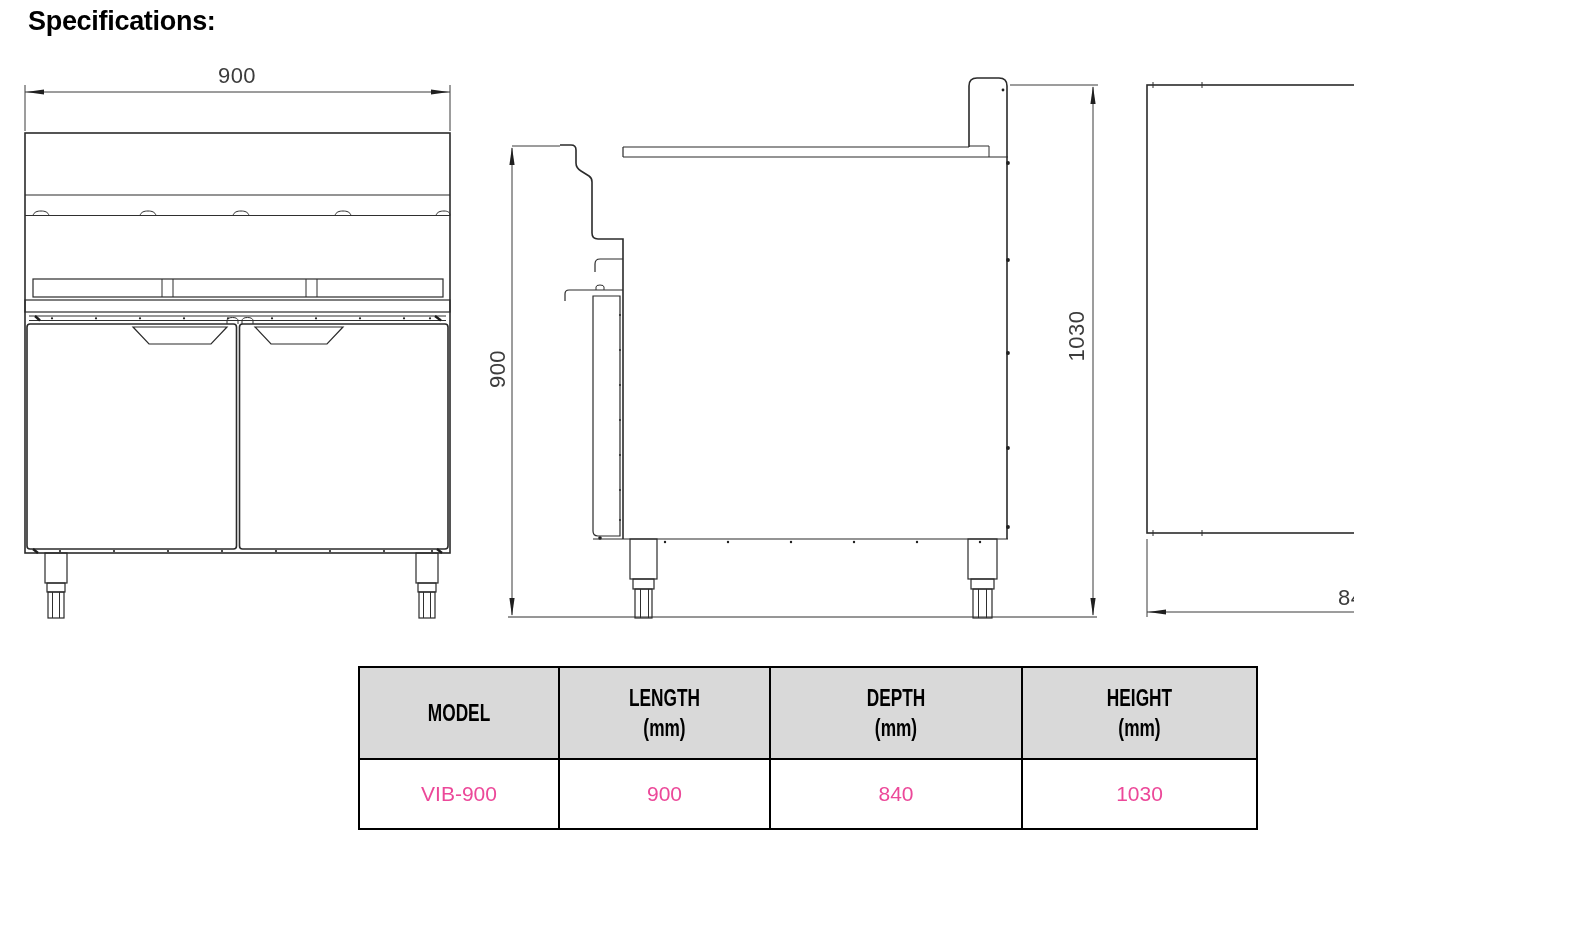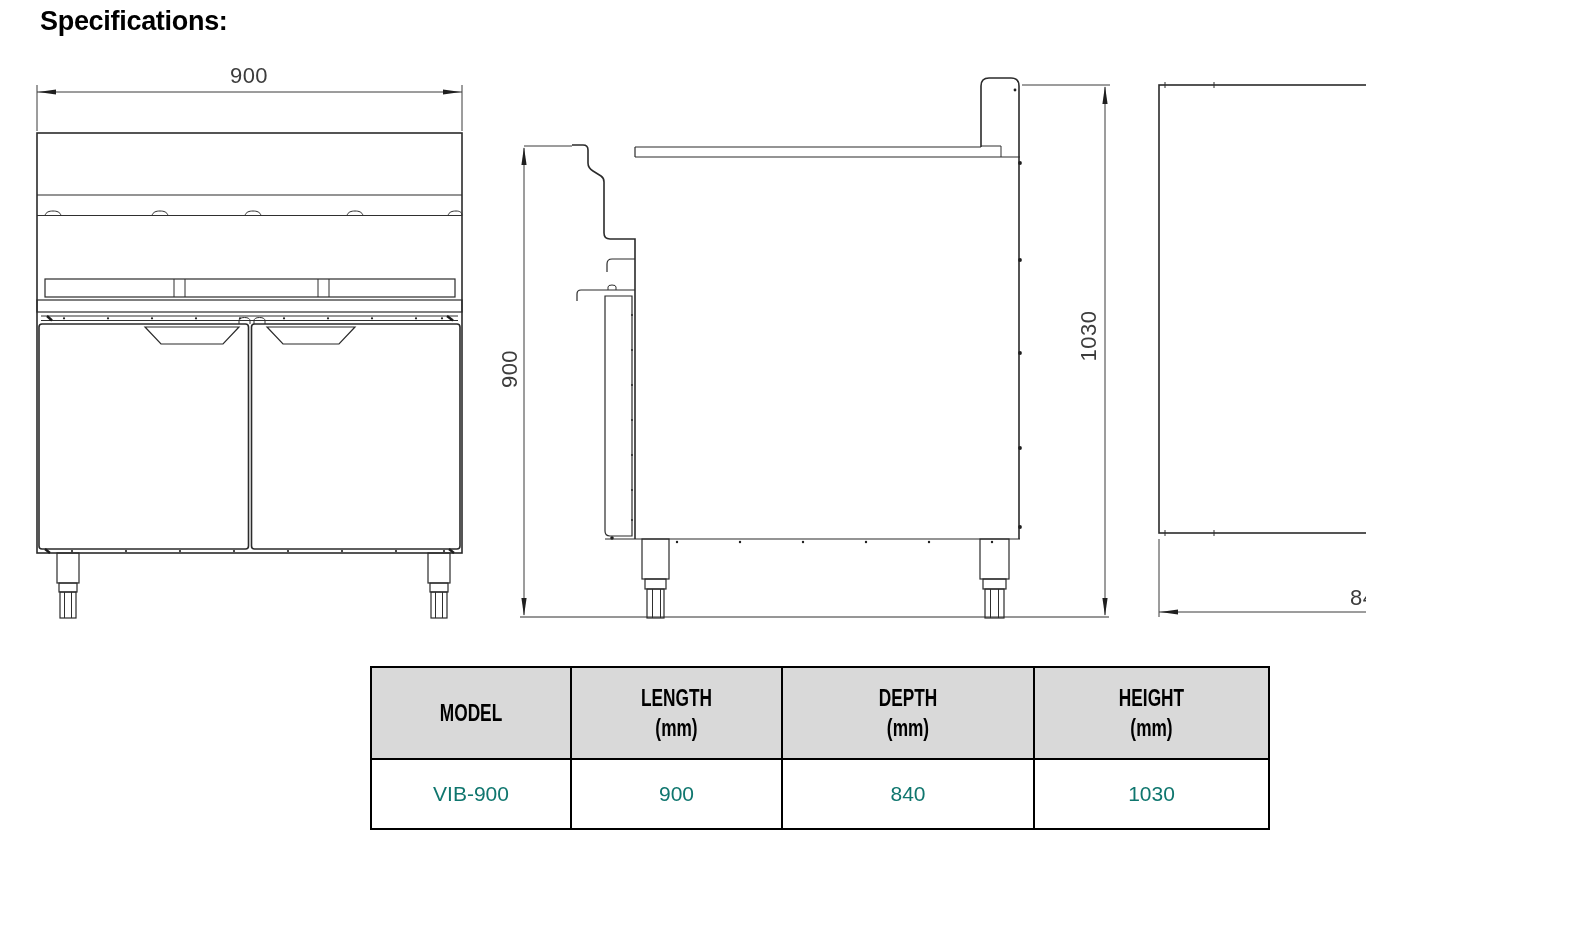--- a/index.html
+++ b/index.html
@@ -5,21 +5,20 @@
   * { margin: 0; padding: 0; box-sizing: border-box; }
   html, body { background: #ffffff; }
   body { font-family: "Liberation Sans", sans-serif; }
 
   .page {
     position: relative;
     width: 1354px;
     height: 952px;
     background: #ffffff;
     overflow: hidden;
-    margin-left: 12px;
   }
 
   .page-title {
     position: absolute;
     left: 28px;
     top: 6px;
     font-size: 27px;
     font-weight: bold;
     color: #000000;
     letter-spacing: -0.3px;
@@ -72,21 +71,21 @@
     padding: 0;
   }
   .spec-table th {
     background: #d9d9d9;
     height: 92px;
     font-weight: bold;
   }
   .spec-table td {
     height: 70px;
     font-size: 21px;
-    color: #0f766e;
+    color: #ec4899;
   }
   .hline {
     display: block;
     font-size: 24px;
     line-height: 30px;
     transform: scaleX(0.72);
     transform-origin: center;
     white-space: nowrap;
   }
 </style>

